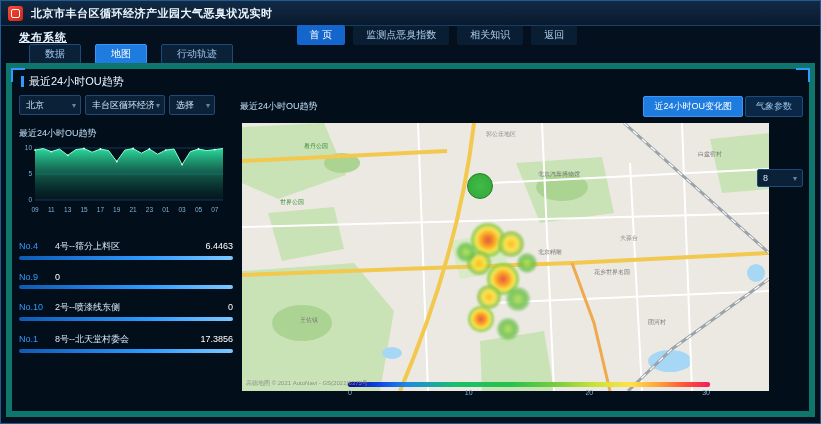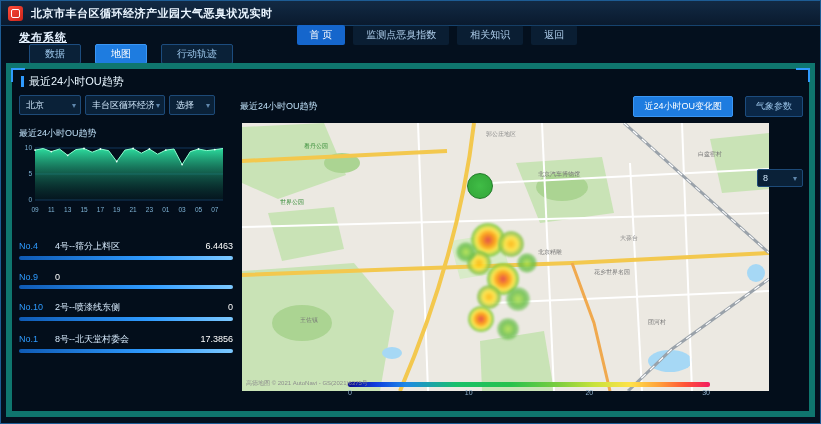--- a/index.html
+++ b/index.html
@@ -49,21 +49,21 @@
   .rank{color:#2f9bff;width:36px;flex:0 0 auto;}
   .nm{flex:1;color:#d6e9fb;}
   .val{color:#fff;}
   .t5-bar{margin-top:3px;height:4px;background:#0a2a44;border-radius:2px;overflow:hidden;}
   .t5-fill{height:100%;background:linear-gradient(90deg,#0f5ab4,#2f9bff 60%,#7cc8ff);box-shadow:0 0 6px rgba(47,155,255,.6);}
 
   
   .map-col{position:absolute;top:26px;left:228px;right:6px;bottom:6px;}
   .map-header{display:flex;align-items:center;justify-content:space-between;height:22px;}
   .map-title{font-size:9px;color:#bfe0f8;}
-  .map-buttons{display:flex;gap:12px;}
+  .map-buttons{display:flex;gap:2px;}
   .map-btn{font-size:9px;padding:3px 10px;border-radius:2px;background:#0a2747;border:1px solid #1c4c7e;color:#9cc6ea;cursor:pointer;white-space:nowrap;}
   .map-btn.active{background:#1e7ce0;border-color:#3b97f5;color:#fff;}
 
   .map{position:absolute;top:28px;left:2px;width:527px;height:268px;background:#ebe8e1;overflow:hidden;}
   .map svg{position:absolute;left:0;top:0;}
   .map-label-txt{position:absolute;font-size:6px;line-height:1;white-space:nowrap;z-index:3;}
   .attribution{position:absolute;left:4px;bottom:3px;font-size:6px;color:#8d8d8d;z-index:4;}
 
   .blob{position:absolute;border-radius:50%;opacity:.85;filter:blur(1px);z-index:2;}
   .blob.high{background:radial-gradient(circle,#e53935 0%,#ff9800 28%,#ffe53b 48%,#7ac943 68%,rgba(122,201,67,0) 100%);}

